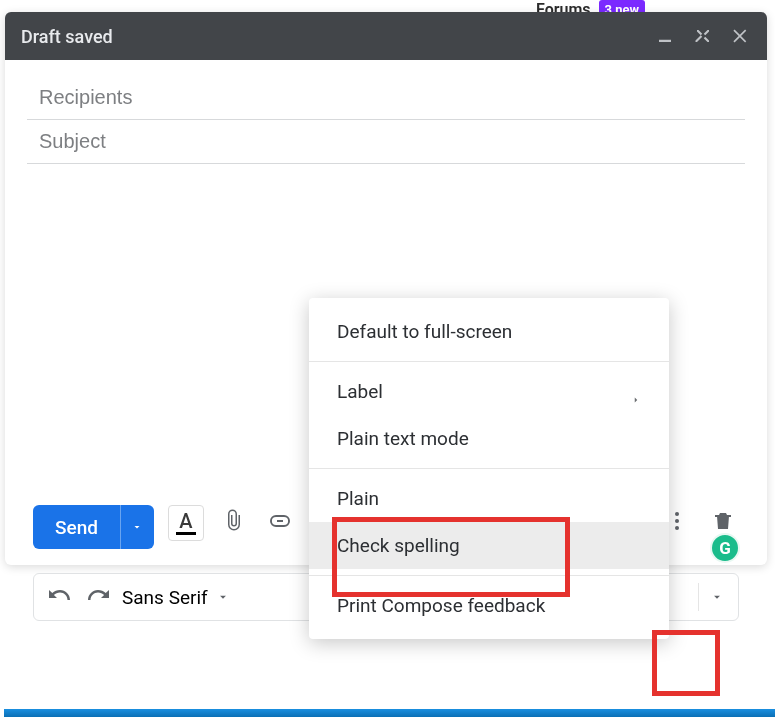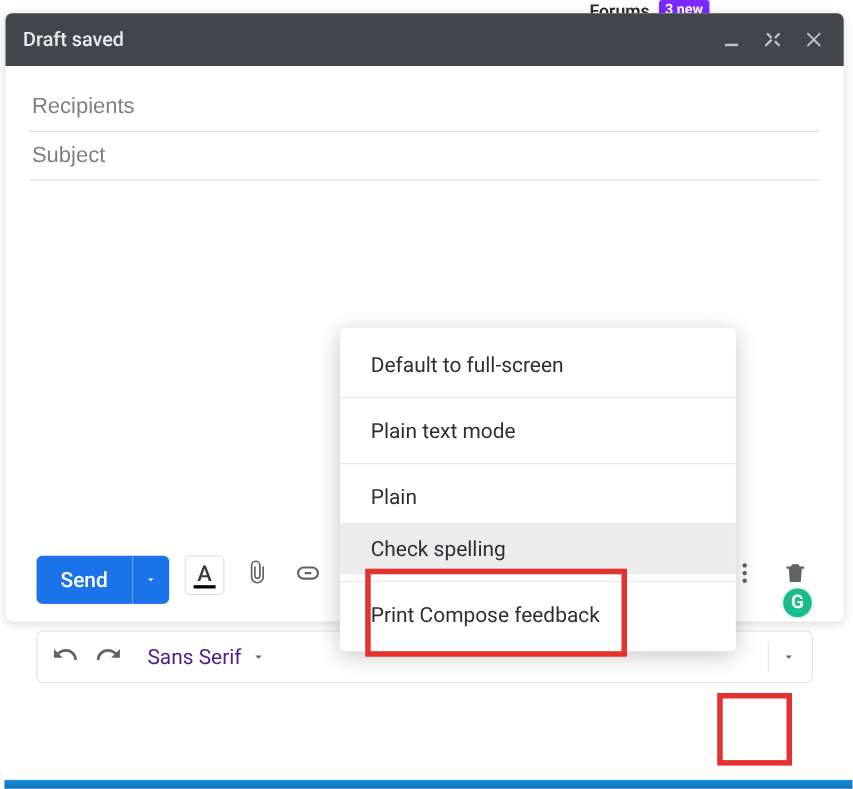--- a/index.html
+++ b/index.html
@@ -63,33 +63,34 @@
   .titlebar .winbtns svg { fill: #bfc2c6; }
 
   .fields { padding: 16px 22px 0 22px; }
   .field {
     height: 44px; border-bottom: 1px solid #d7d9db;
     display: flex; align-items: center;
   }
   .field input {
     border: none; outline: none; width: 100%; font-size: 20px; color: var(--text);
     background: transparent;
+    margin-left: 10px;
   }
   .field input::placeholder { color: #7d7f82; }
 
   
   .fmt-bar {
     position: absolute; left: 28px; right: 28px; top: 561px; height: 48px;
     border: 1px solid #e0e2e4; border-radius: 6px;
     background: #fff;
     display: flex; align-items: center; padding: 0 12px;
     gap: 10px;
   }
   .fmt-bar .btn { width: 28px; height: 28px; display:flex; align-items:center; justify-content:center; color: var(--icon); cursor:pointer; }
-  .fmt-bar .font-sel { display:flex; align-items:center; gap:8px; margin-left:12px; font-size:19px; color:#4c1d95; cursor:pointer;}
+  .fmt-bar .font-sel { display:flex; align-items:center; gap:8px; margin-left:0; font-size:19px; color:#000000; cursor:pointer;}
   .fmt-bar .spacer { flex:1; }
   .fmt-bar .right-caret { width: 28px; height: 28px; display:flex; align-items:center; justify-content:center; color: var(--icon); cursor:pointer; border-left:1px solid #e5e5e5; margin-left:6px; padding-left:8px;}
 
   
   .action-bar {
     position: absolute; left: 28px; right: 28px; bottom: 16px; height: 44px;
     display: flex; align-items: flex-start;
     gap: 14px;
     margin-top: 48px;
   }
@@ -283,20 +284,28 @@
   <div class="g-badge">
     <span>G</span>
   </div>
 
   <div class="menu">
     <div class="item">
       <span>Default to full-screen</span>
     </div>
     <hr>
     <div class="item">
+      <span>Label</span>
+      <span class="caret">
+        <svg viewBox="0 0 24 24">
+            <path d="M9 6l6 6-6 6z"></path>
+          </svg>
+      </span>
+    </div>
+    <div class="item">
       <span>Plain text mode</span>
     </div>
     <hr>
     <div class="item">
       <span>Plain</span>
     </div>
     <div class="item active">
       <span>Check spelling</span>
     </div>
     <hr>

